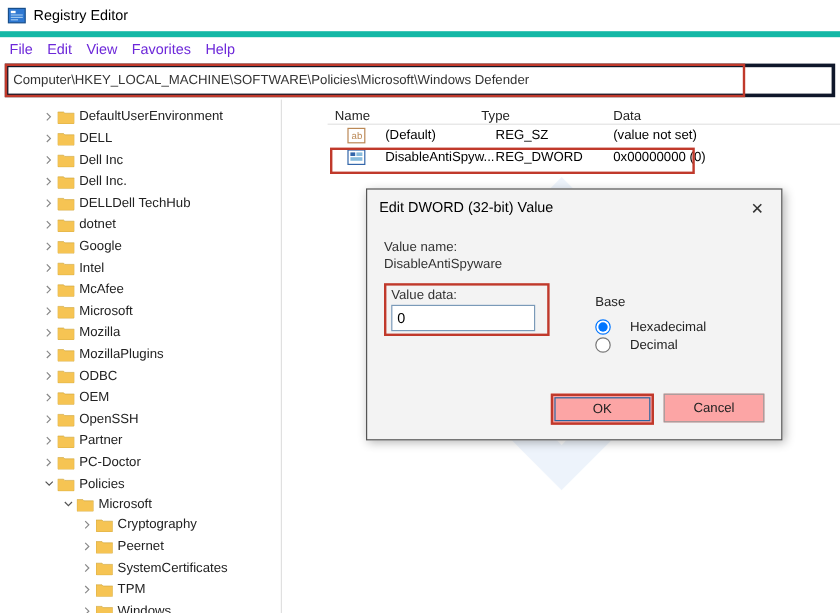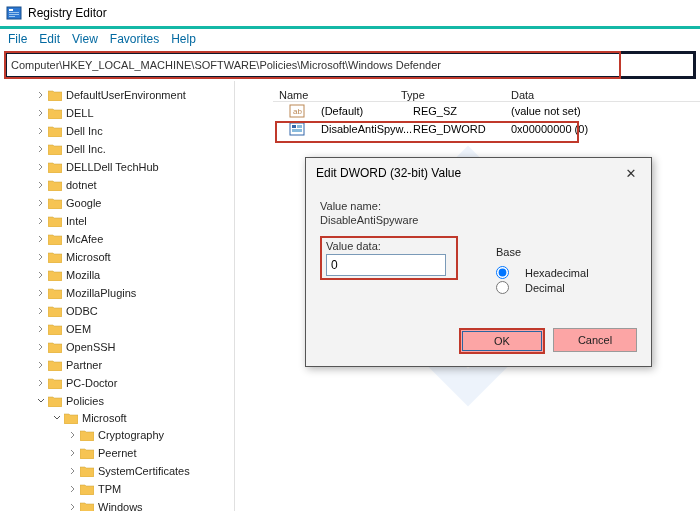--- a/index.html
+++ b/index.html
@@ -1,19 +1,19 @@
 <!DOCTYPE html>
 <html><head>
 <meta charset="utf-8">
 <style>
 html,body{margin:0;padding:0;font-family:"Segoe UI",Tahoma,sans-serif;font-size:11px;color:#000;background:#fff;width:700px;height:511px;overflow:hidden}
-.titlebar{height:26px;background:#fff;display:flex;align-items:center;padding:0 6px;border-bottom:3px solid #14b8a6}
+.titlebar{height:26px;background:#fff;display:flex;align-items:center;padding:0 6px;border-bottom:5px solid #14b8a6}
 .titlebar .icon{width:16px;height:16px;margin-right:6px}
 .titlebar .title{font-size:12px}
-.menubar{height:20px;display:flex;align-items:center;gap:12px;padding:0 8px;font-size:12px;color:#0369a1}
+.menubar{height:20px;display:flex;align-items:center;gap:12px;padding:0 8px;font-size:12px;color:#6d28d9}
 .menubar span{cursor:default}
 .addrbar{height:22px;border:3px solid #0f172a;margin:2px 4px;display:flex;align-items:center;padding:0 4px;font-size:11px;color:#333;position:relative}
 .addrbar .hl{border:2px solid #c0392b;position:absolute;left:-3px;right:72px;top:-3px;bottom:-3px;pointer-events:none}
 .workspace{display:flex;height:calc(511px - 26px - 20px - 28px);gap:38px;}
 .tree{width:232px;border-right:1px solid #e0e0e0;overflow:auto;padding:4px 0 4px 2px;position:relative}
 .tree ul{list-style:none;margin:0;padding:0}
 .tree li{white-space:nowrap;padding:1px 0 1px 0;position:relative}
 .tree .row{display:flex;align-items:center;height:16px}
 .tree .tw{width:14px;height:14px;display:flex;align-items:center;justify-content:center;color:#666;font-size:10px}
 .tree .fld{width:14px;height:12px;margin-right:4px}

